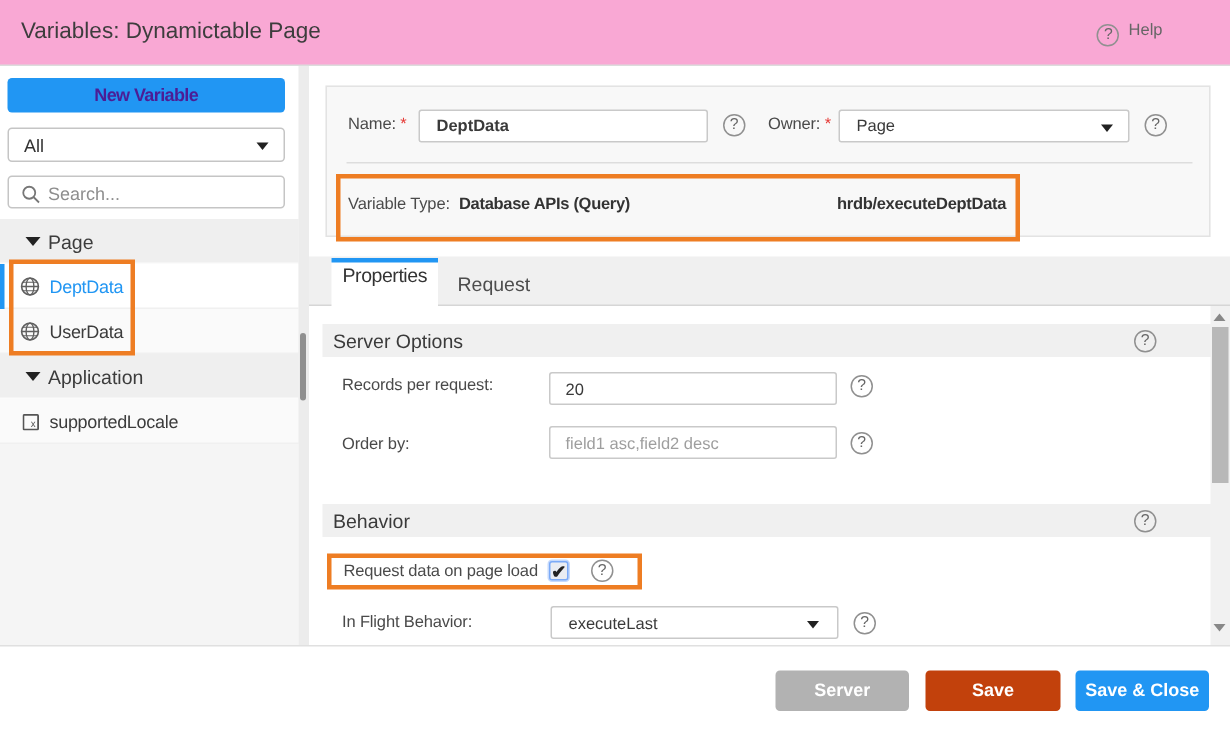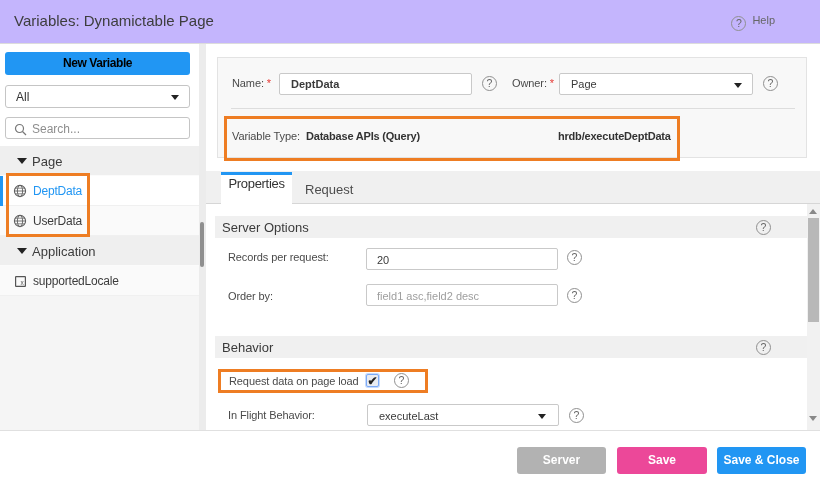--- a/index.html
+++ b/index.html
@@ -1,30 +1,30 @@
 <!DOCTYPE html>
 <html><head>
 <meta charset="utf-8">
 <style>
   * { margin:0; padding:0; box-sizing:border-box; }
   html,body { width:820px; height:488px; font-family:"Liberation Sans", sans-serif; background:#fff; overflow:hidden; }
   .abs { position:absolute; }
   #stage { position:relative; width:820px; height:488px; }
 
   
-  #hdr { left:0; top:0; width:820px; height:44px; background:#c4b5fd; border-bottom:1px solid #dcdcdc; }
+  #hdr { left:0; top:0; width:820px; height:44px; background:#f9a8d4; border-bottom:1px solid #dcdcdc; }
   #hdr .title { left:14px; top:12px; font-size:15px; color:#3d3d3d; }
   #hdr .help { right:45px; top:14px; font-size:11px; color:#666; }
 
   .qicon { display:inline-block; width:15px; height:15px; border:1.5px solid #909090; border-radius:50%; color:#666;
            font-size:10.5px; line-height:12.5px; text-align:center; background:transparent; }
 
   
   #side { left:0; top:44px; width:199px; height:386px; background:#fff; }
-  #newvar { left:5px; top:8px; width:185px; height:23px; background:#2196f3; color:#000000; border-radius:3px;
+  #newvar { left:5px; top:8px; width:185px; height:23px; background:#2196f3; color:#4c1d95; border-radius:3px;
             font-size:12px; font-weight:bold; letter-spacing:-0.4px; text-align:center; line-height:23px; }
   .sel { background:#fff; border:1px solid #c5c5c5; border-radius:3px; }
   #allsel { left:5px; top:41px; width:185px; height:23px; }
   #allsel .t { left:10px; top:4px; font-size:12px; color:#333; }
   #allsel .arr { right:10px; top:9px; }
   .downarr { width:0; height:0; border-left:4px solid transparent; border-right:4px solid transparent; border-top:5px solid #222; }
   #search { left:5px; top:73px; width:185px; height:22px; }
   #search .ph { left:26px; top:4px; font-size:12px; color:#8e8e8e; }
 
   #tree { left:0; top:102px; width:199px; height:284px; background:#f5f5f5; }
@@ -204,17 +204,17 @@
 
     <div id="mscroll" class="abs">
       <div class="uparr abs" style="left:2px; top:5px;"></div>
       <div id="mthumb" class="abs"></div>
       <div class="dnarr abs" style="left:2px; bottom:9px;"></div>
     </div>
   </div>
 
   <div id="footer" class="abs">
     <div class="btn abs" style="left:517px; width:89px; background:#b2b2b2;">Server</div>
-    <div class="btn abs" style="left:617px; width:90px; background:#ec4899;">Save</div>
+    <div class="btn abs" style="left:617px; width:90px; background:#c2410c;">Save</div>
     <div class="btn abs" style="left:717px; width:89px; background:#2196f3;">Save &amp; Close</div>
   </div>
 
 </div>
 
 </body></html>

